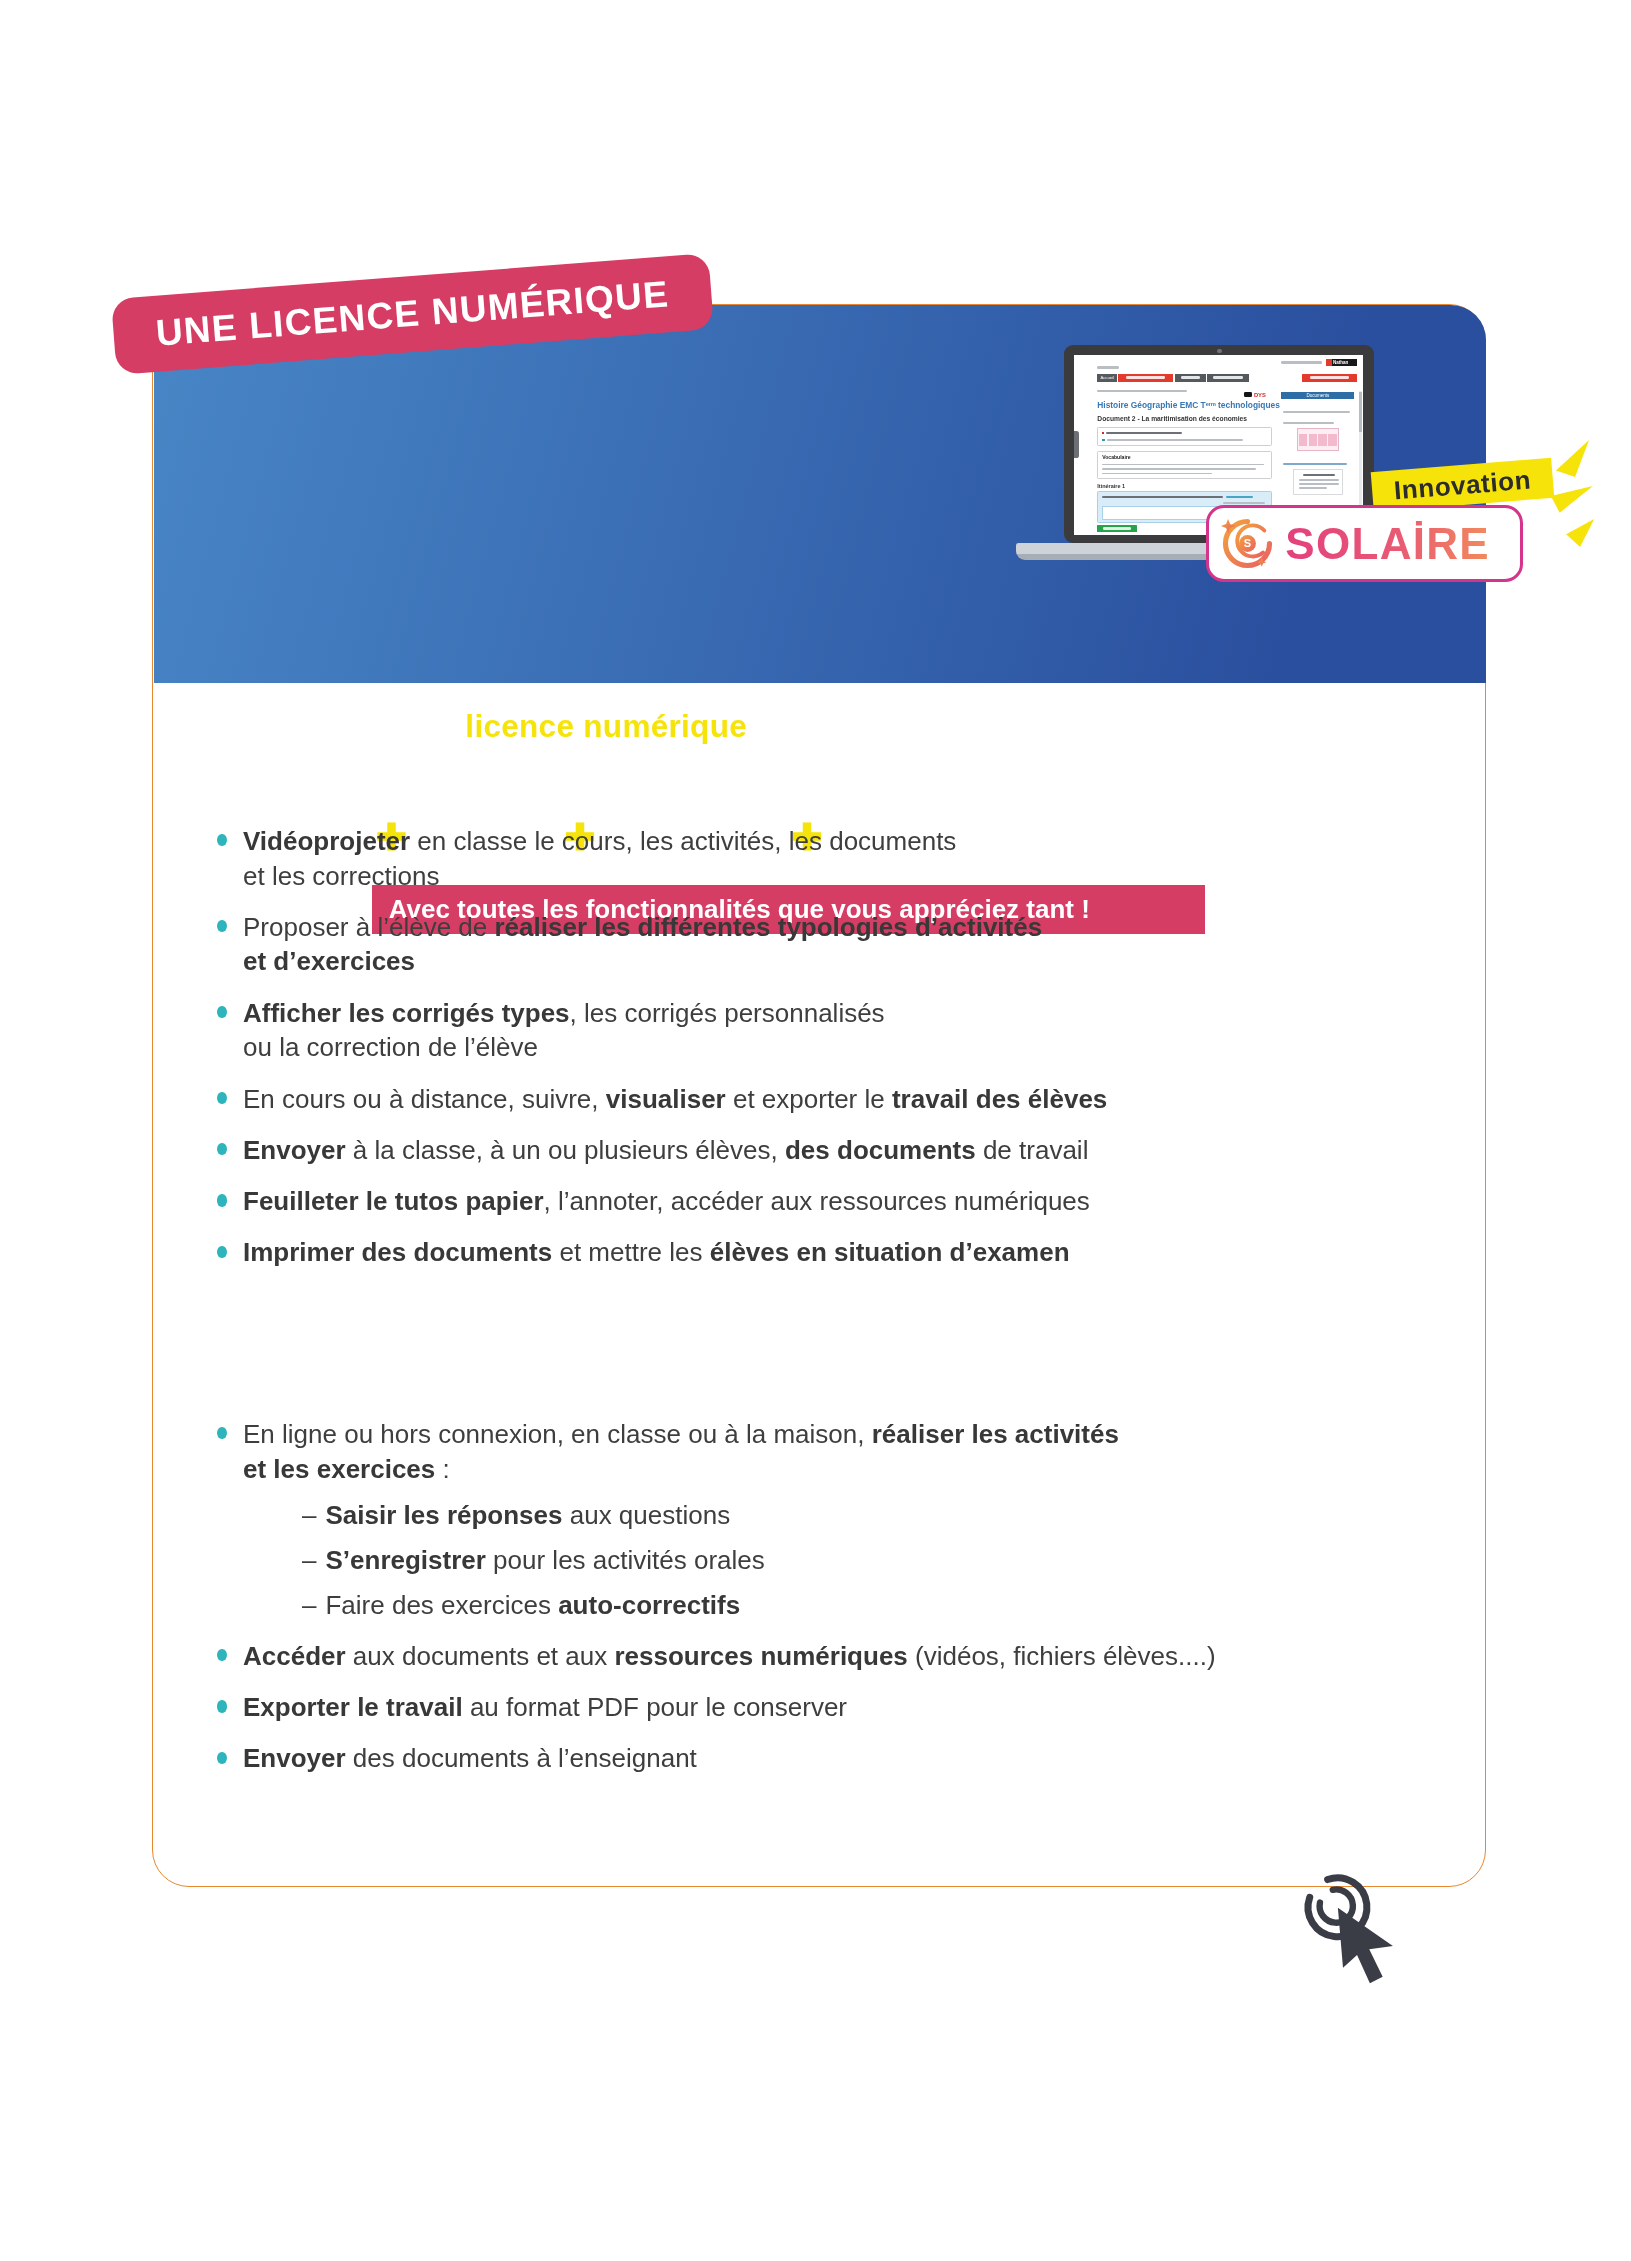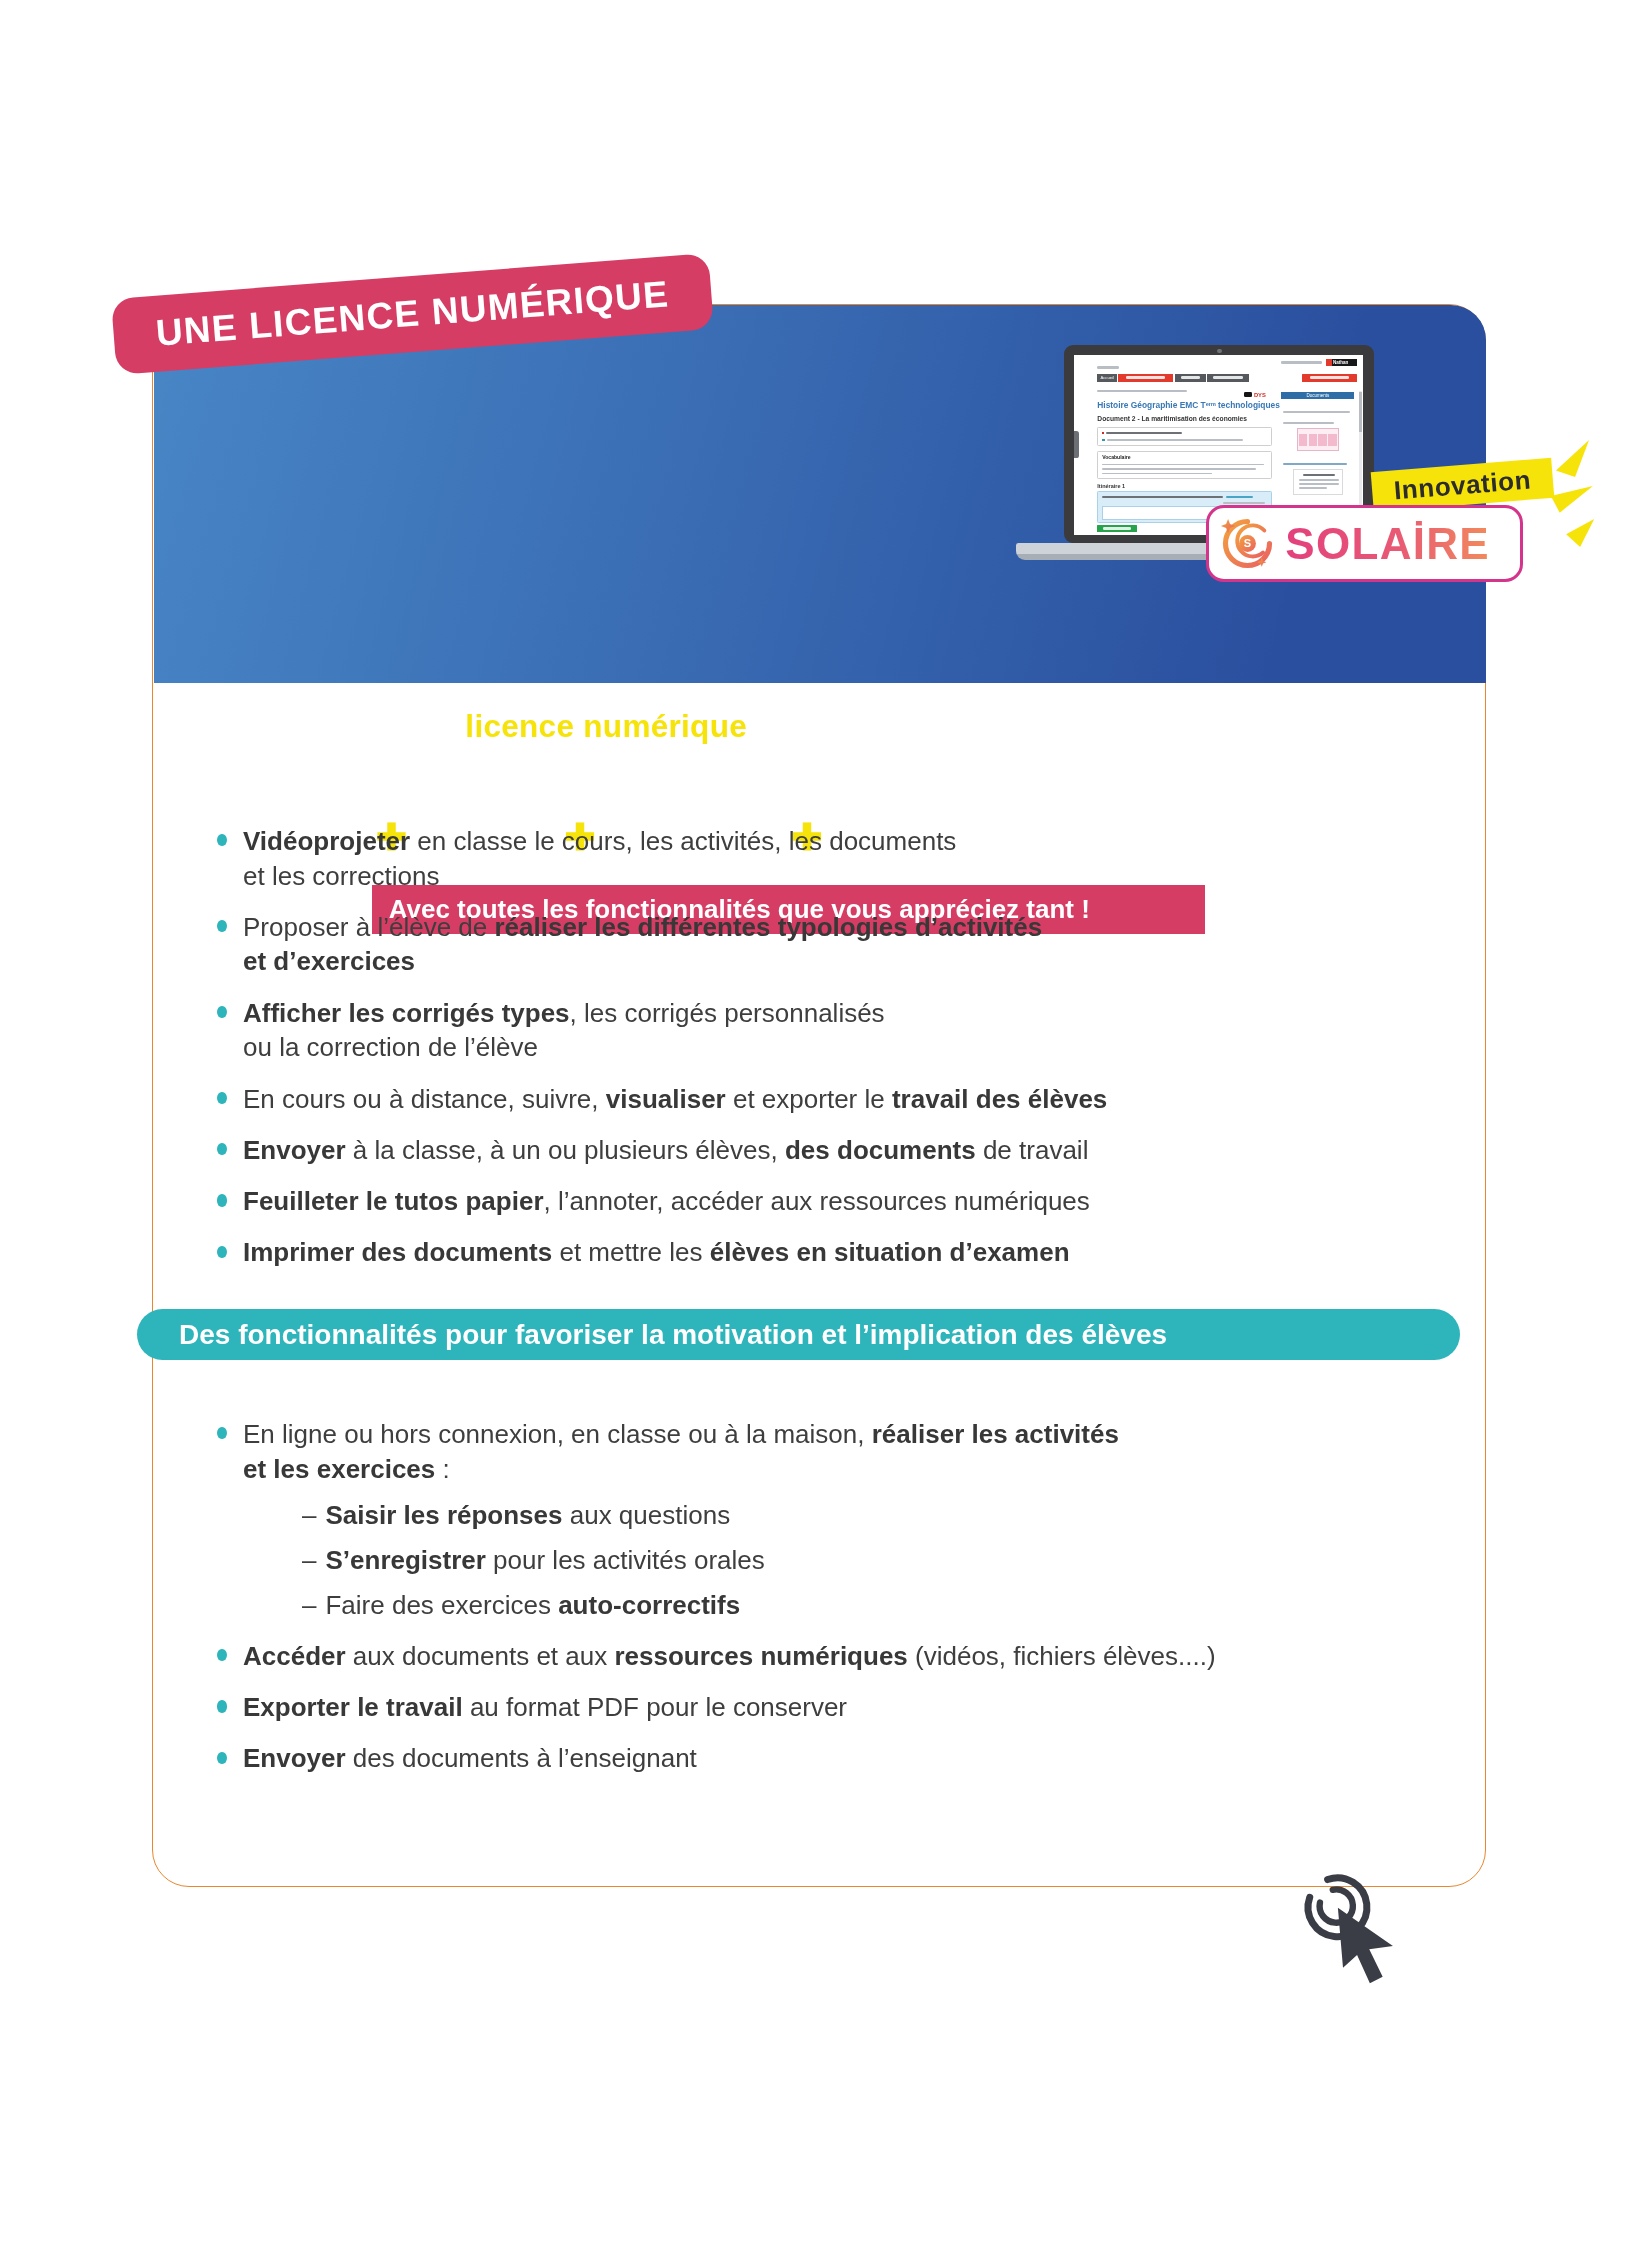--- a/index.html
+++ b/index.html
@@ -283,21 +283,20 @@
   <ul class="blist l1">
       <li><span class="dot"></span><b>Vidéoprojeter</b> en classe le cours, les activités, les documents<br>et les corrections</li>
       <li><span class="dot"></span>Proposer à l’élève de <b>réaliser les différentes typologies d’activités</b><br><b>et d’exercices</b></li>
       <li><span class="dot"></span><b>Afficher les corrigés types</b>, les corrigés personnalisés<br>ou la correction de l’élève</li>
       <li><span class="dot"></span>En cours ou à distance, suivre, <b>visualiser</b> et exporter le <b>travail des élèves</b></li>
       <li><span class="dot"></span><b>Envoyer</b> à la classe, à un ou plusieurs élèves, <b>des documents</b> de travail</li>
       <li><span class="dot"></span><b>Feuilleter le tutos papier</b>, l’annoter, accéder aux ressources numériques</li>
       <li><span class="dot"></span><b>Imprimer des documents</b> et mettre les <b>élèves en situation d’examen</b></li>
     </ul>
 
-  <div class="banner b2">Des fonctionnalités pour favoriser la motivation et l’implication des élèves</div>
   <ul class="blist l2">
       <li><span class="dot"></span>En ligne ou hors connexion, en classe ou à la maison, <b>réaliser les activités</b><br><b>et les exercices</b> :<div class="subs">
           <div class="sub"><span class="dash">–</span><b>Saisir les réponses</b> aux questions</div>
           <div class="sub"><span class="dash">–</span><b>S’enregistrer</b> pour les activités orales</div>
           <div class="sub"><span class="dash">–</span>Faire des exercices <b>auto-correctifs</b></div>
         </div></li>
       <li><span class="dot"></span><b>Accéder</b> aux documents et aux <b>ressources numériques</b> (vidéos, fichiers élèves....)</li>
       <li><span class="dot"></span><b>Exporter le travail</b> au format PDF pour le conserver</li>
       <li><span class="dot"></span><b>Envoyer</b> des documents à l’enseignant</li>
     </ul>

